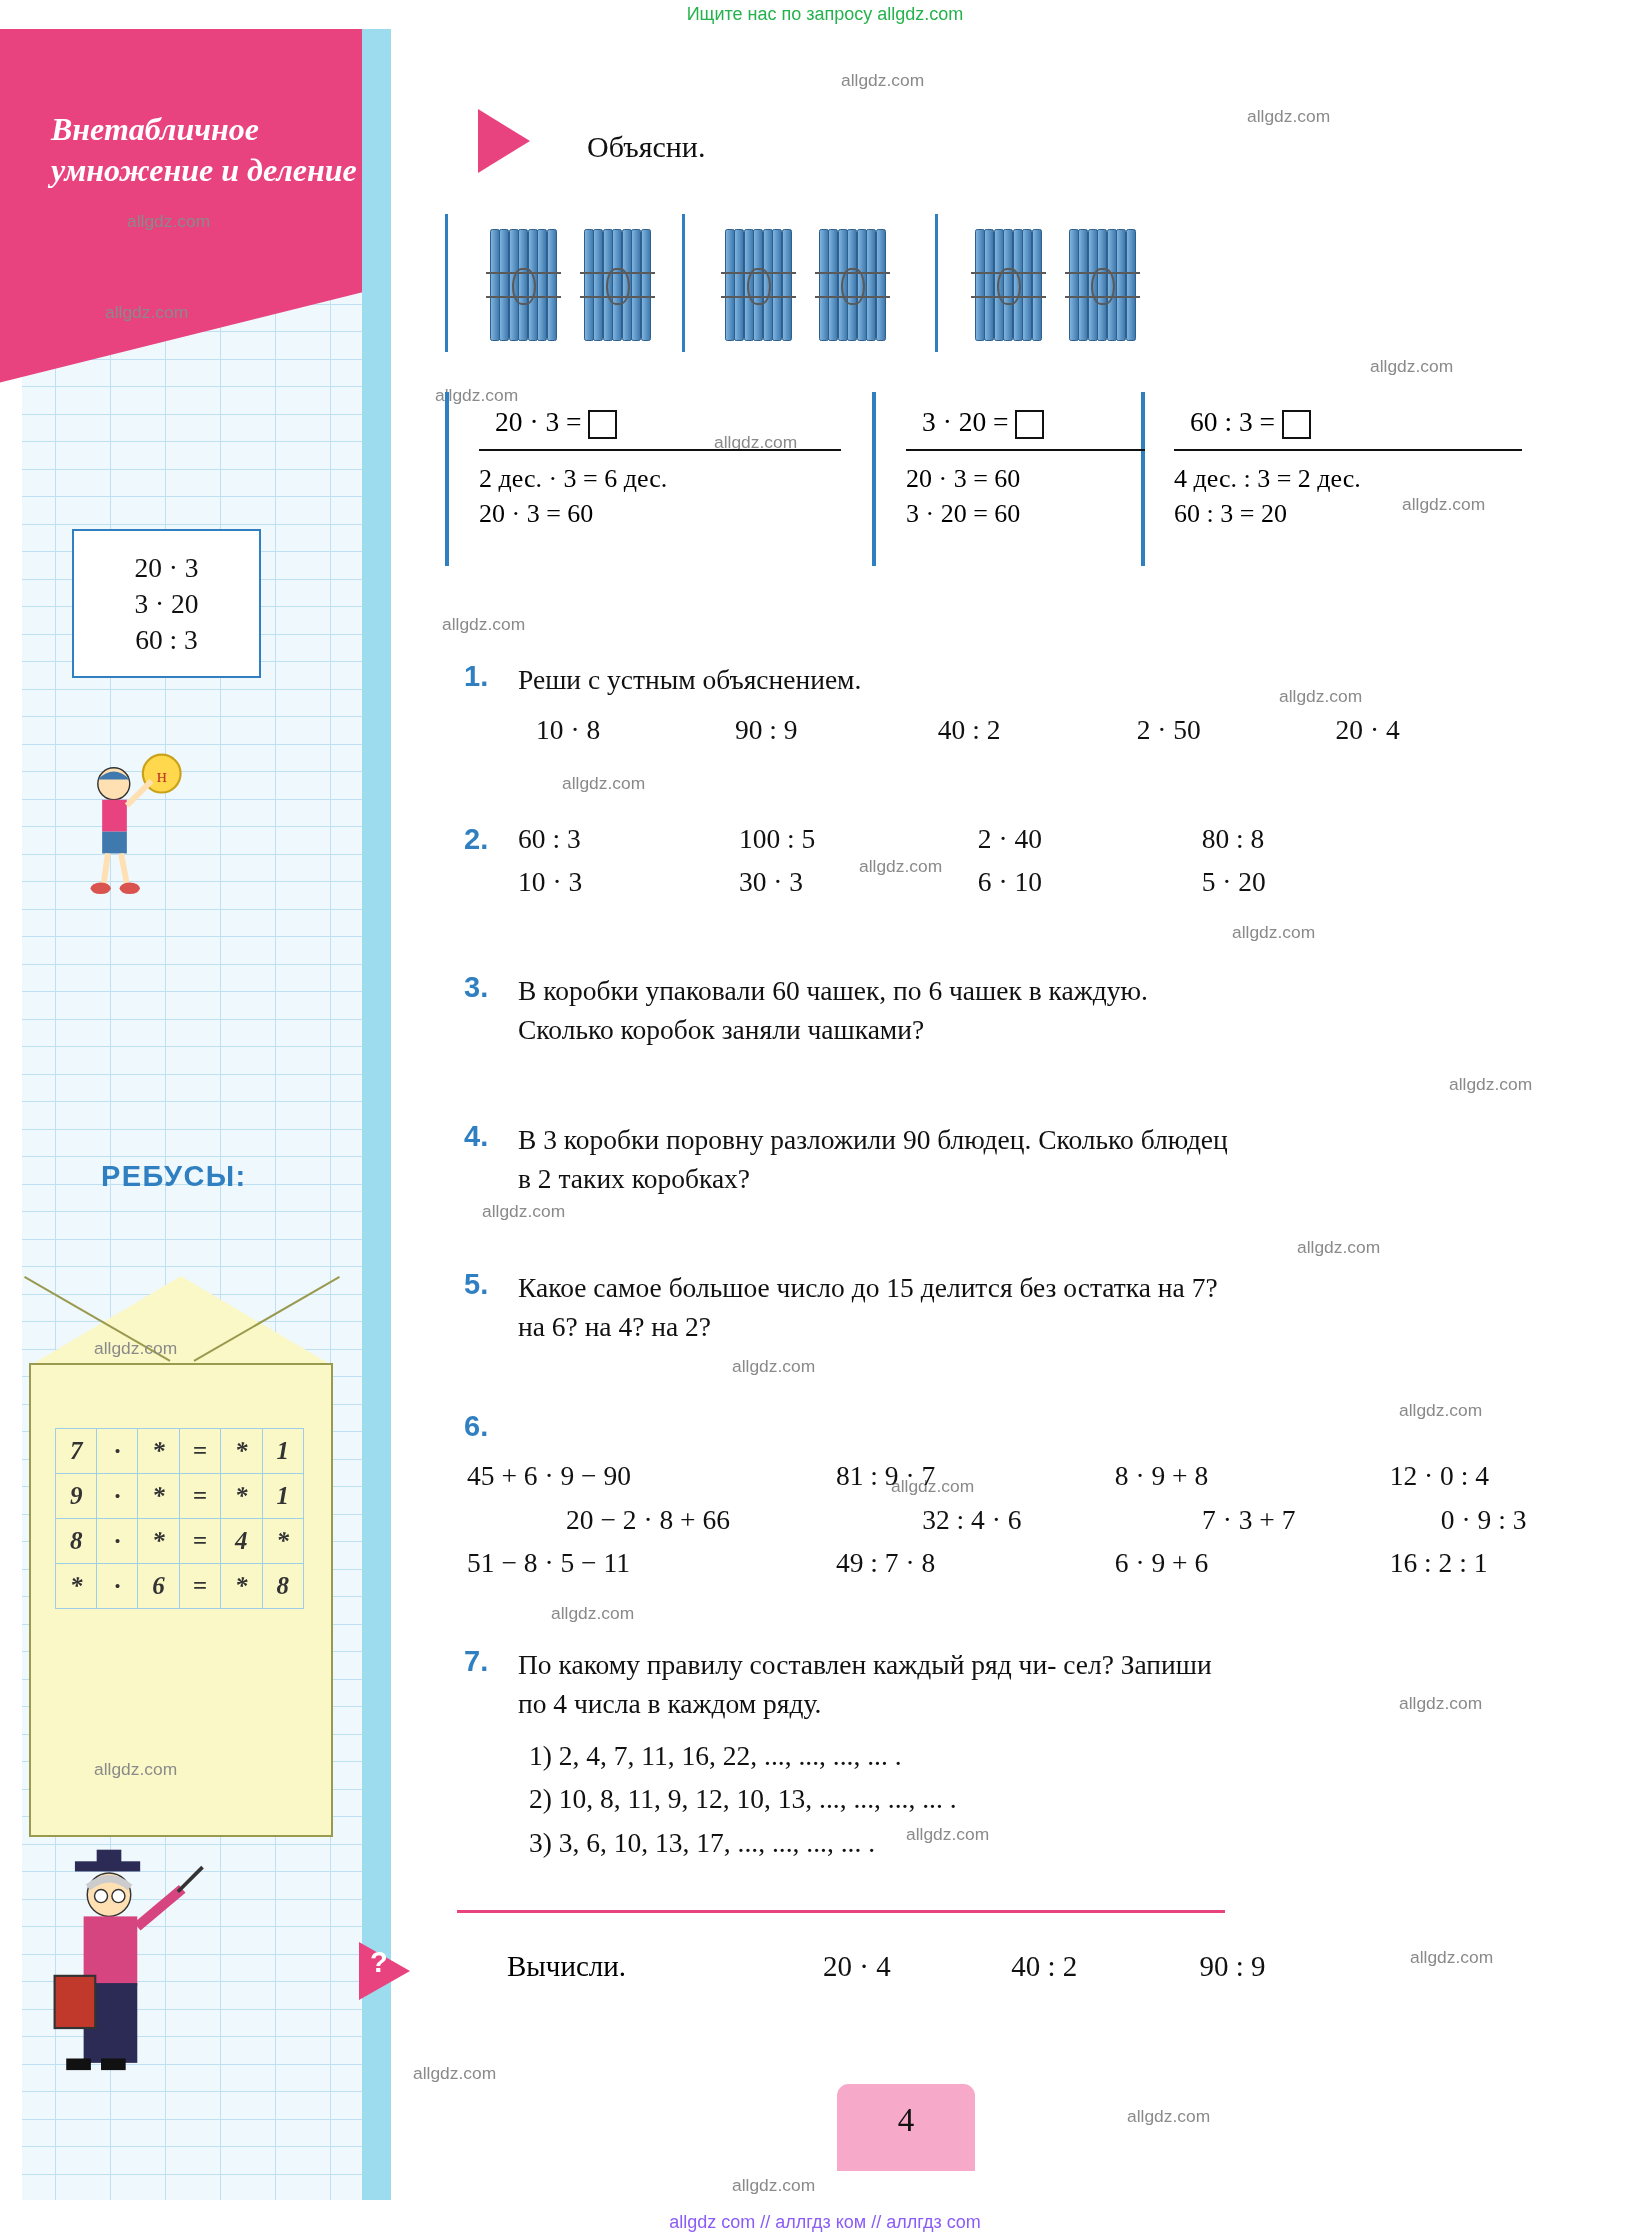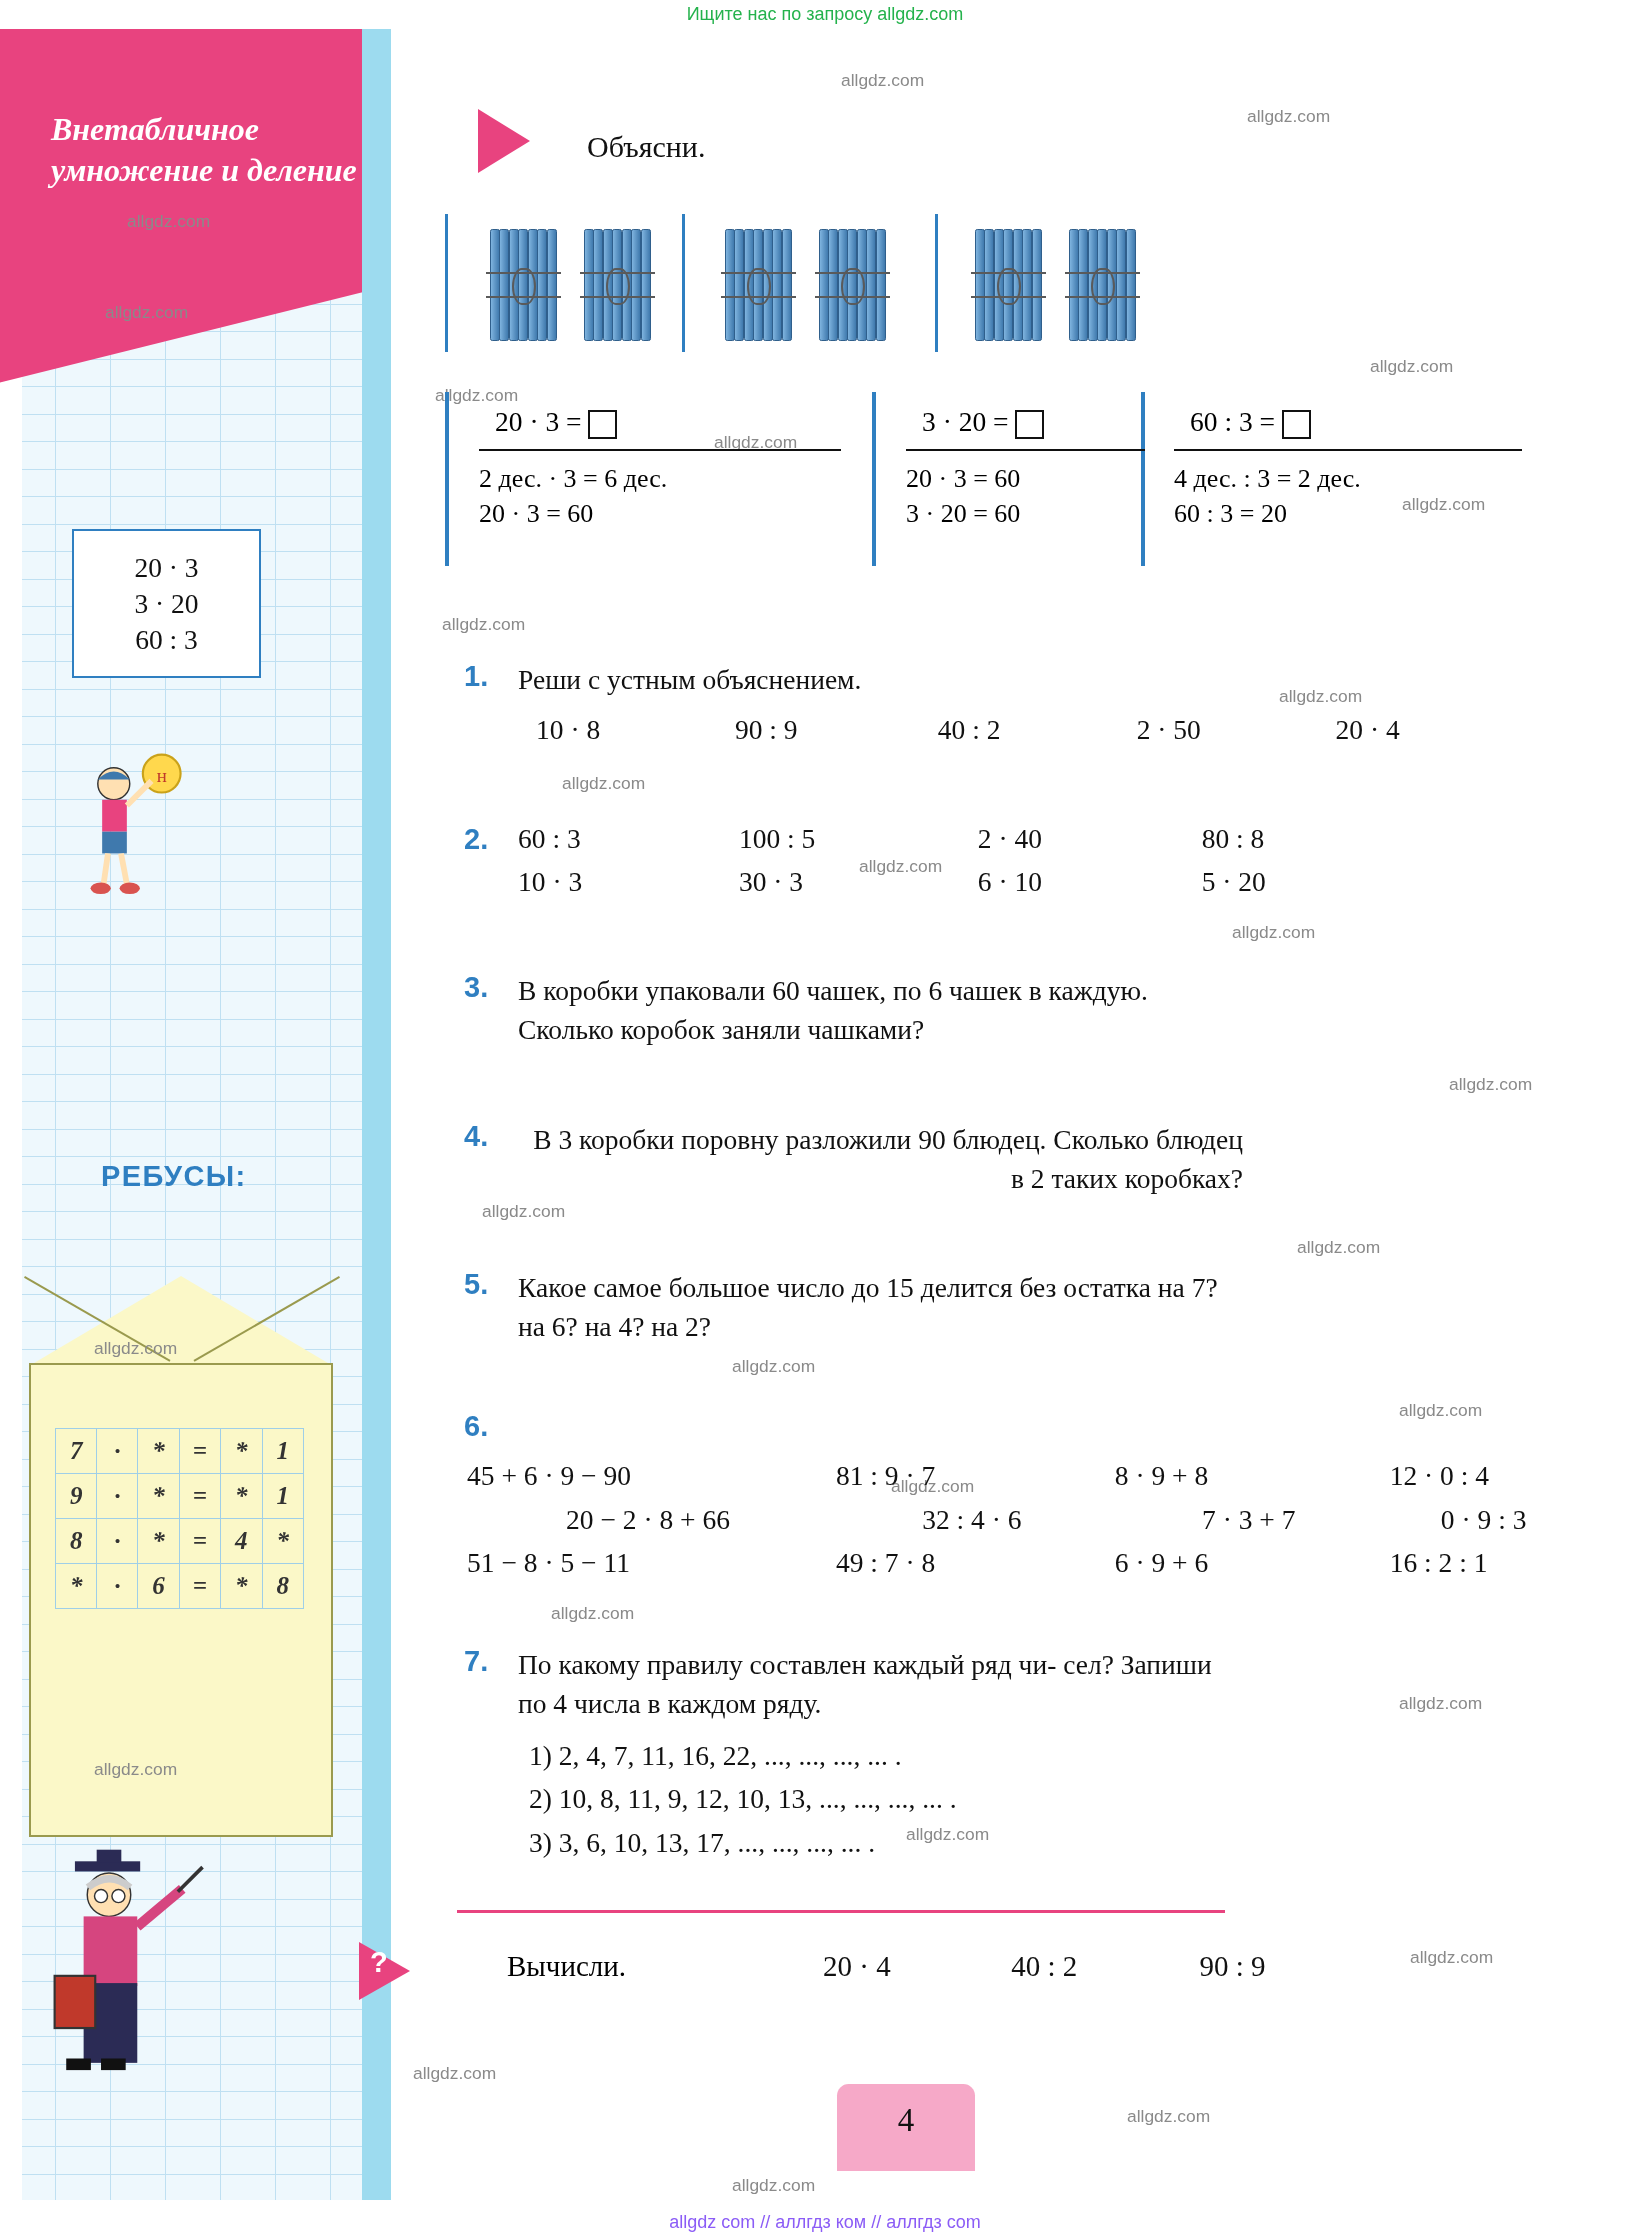--- a/index.html
+++ b/index.html
@@ -430,21 +430,21 @@
     <span style="display:inline-block;width:214px">10 · 3</span>
     <span style="display:inline-block;width:232px">30 · 3</span>
     <span style="display:inline-block;width:217px">6 · 10</span>
     <span style="display:inline-block;width:181px">5 · 20</span>
   </div>
 
   <div class="num" style="left:464px; top:942px;">3.</div>
   <div class="ex txt" style="left:518px; top:942px; width:725px;">В  коробки  упаковали  60  чашек,  по  6  чашек  в каждую.  Сколько  коробок  заняли  чашками?</div>
 
   <div class="num" style="left:464px; top:1091px;">4.</div>
-  <div class="ex txt" style="left:518px; top:1091px; width:725px;text-align:right;">В  3  коробки  поровну  разложили  90  блюдец. Сколько  блюдец  в  2  таких  коробках?</div>
+  <div class="ex txt" style="left:518px; top:1091px; width:725px;">В  3  коробки  поровну  разложили  90  блюдец. Сколько  блюдец  в  2  таких  коробках?</div>
 
   <div class="num" style="left:464px; top:1239px;">5.</div>
   <div class="ex txt" style="left:518px; top:1239px; width:728px;">Какое  самое  большое  число  до  15  делится  без остатка  на  7?  на  6?  на  4?  на  2?</div>
 
   <div class="num" style="left:464px; top:1381px;">6.</div>
   <div class="ex row-math" style="left:467px; top:1431px;">
     <span style="display:inline-block;width:362px">45 + 6 · 9 − 90</span>
     <span style="display:inline-block;width:272px">81 : 9 · 7</span>
     <span style="display:inline-block;width:268px">8 · 9 + 8</span>
     <span style="display:inline-block;width:188px">12 · 0 : 4</span>

